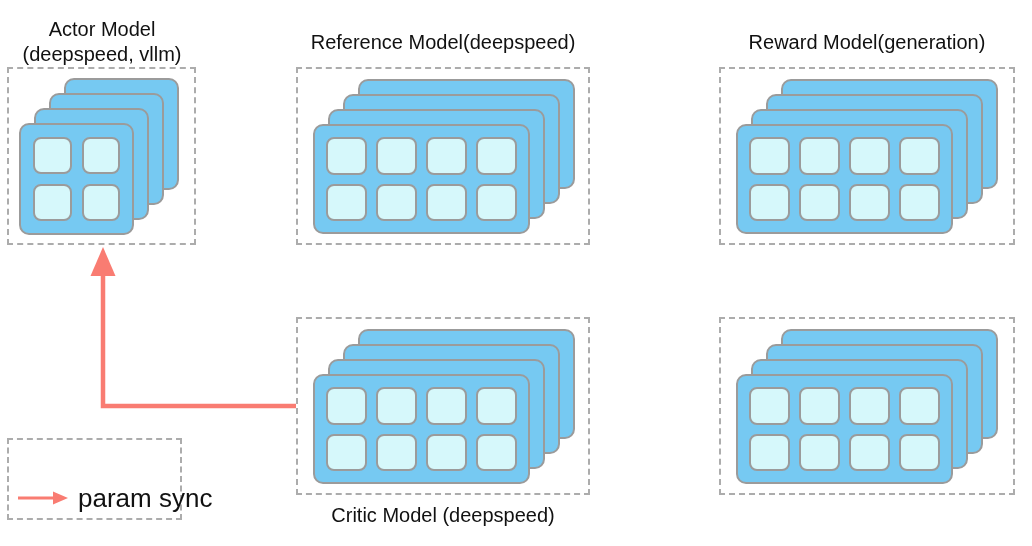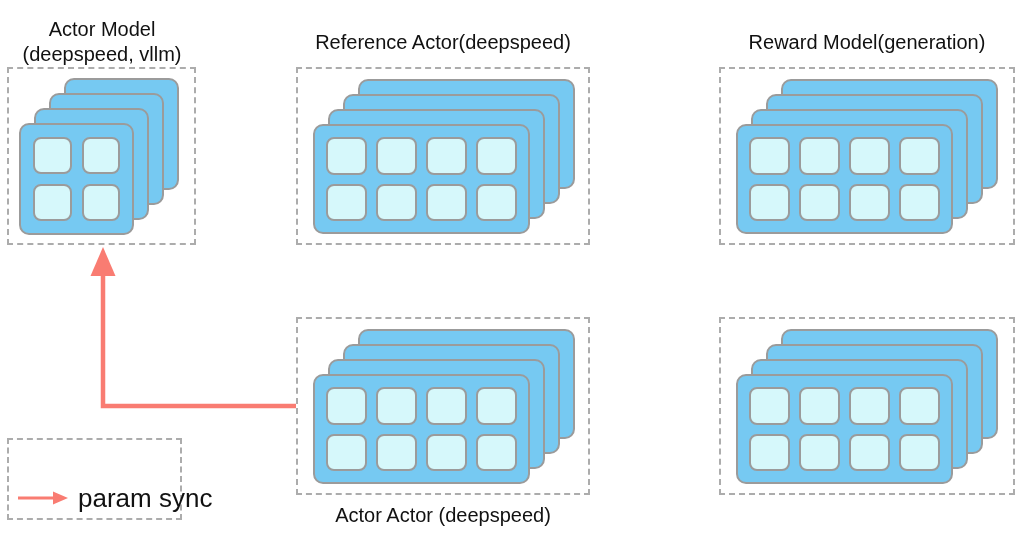--- a/index.html
+++ b/index.html
@@ -92,21 +92,21 @@
         <div class="gpu-card" style="left: 15px; top: 30px;"></div>
         <div class="gpu-card front" style="left: 0px; top: 45px; grid-template-columns: repeat(2, 1fr);">
           <div class="gpu-cell"></div>
           <div class="gpu-cell"></div>
           <div class="gpu-cell"></div>
           <div class="gpu-cell"></div>
         </div>
       </div>
   </div>
 
-  <div class="title" style="left:296px; top:30px; width:294px;">Reference Actor(deepspeed)</div>
+  <div class="title" style="left:296px; top:30px; width:294px;">Reference Model(deepspeed)</div>
   <div class="dashed-box" style="left:296px; top:67px; width:294px; height:178px;">
     <div class="stack stack-wide" style="left:15px; top:10px;">
         <div class="gpu-card" style="left: 45px; top: 0px;"></div>
         <div class="gpu-card" style="left: 30px; top: 15px;"></div>
         <div class="gpu-card" style="left: 15px; top: 30px;"></div>
         <div class="gpu-card front" style="left: 0px; top: 45px; grid-template-columns: repeat(4, 1fr);">
           <div class="gpu-cell"></div>
           <div class="gpu-cell"></div>
           <div class="gpu-cell"></div>
           <div class="gpu-cell"></div>
@@ -147,21 +147,21 @@
           <div class="gpu-cell"></div>
           <div class="gpu-cell"></div>
           <div class="gpu-cell"></div>
           <div class="gpu-cell"></div>
           <div class="gpu-cell"></div>
           <div class="gpu-cell"></div>
           <div class="gpu-cell"></div>
         </div>
       </div>
   </div>
-  <div class="label" style="left:296px; top:503px; width:294px;">Actor Actor (deepspeed)</div>
+  <div class="label" style="left:296px; top:503px; width:294px;">Critic Model (deepspeed)</div>
 
   <div class="dashed-box" style="left:719px; top:317px; width:296px; height:178px;">
     <div class="stack stack-wide" style="left:15px; top:10px;">
         <div class="gpu-card" style="left: 45px; top: 0px;"></div>
         <div class="gpu-card" style="left: 30px; top: 15px;"></div>
         <div class="gpu-card" style="left: 15px; top: 30px;"></div>
         <div class="gpu-card front" style="left: 0px; top: 45px; grid-template-columns: repeat(4, 1fr);">
           <div class="gpu-cell"></div>
           <div class="gpu-cell"></div>
           <div class="gpu-cell"></div>

